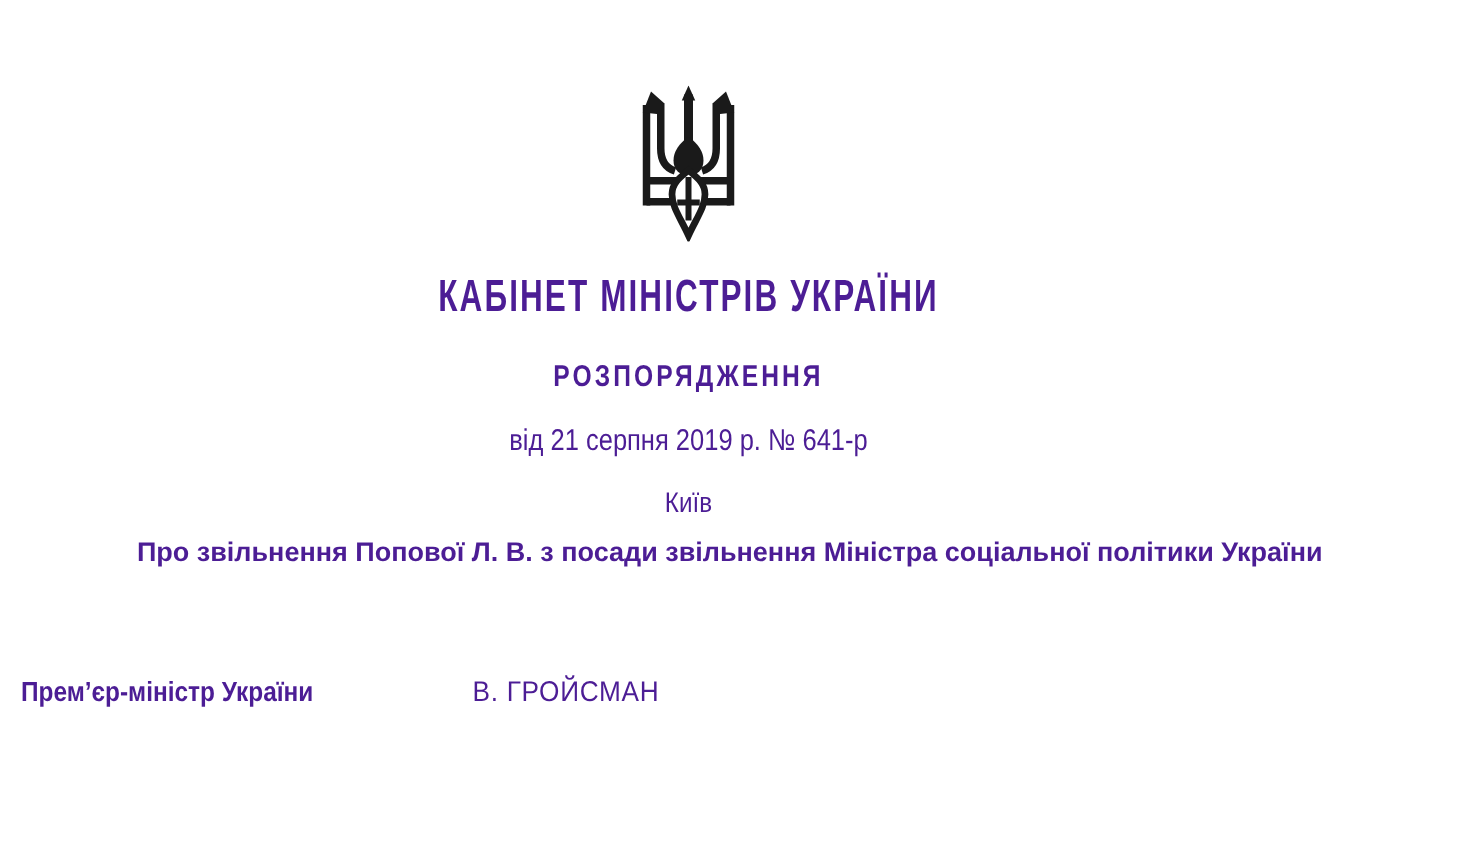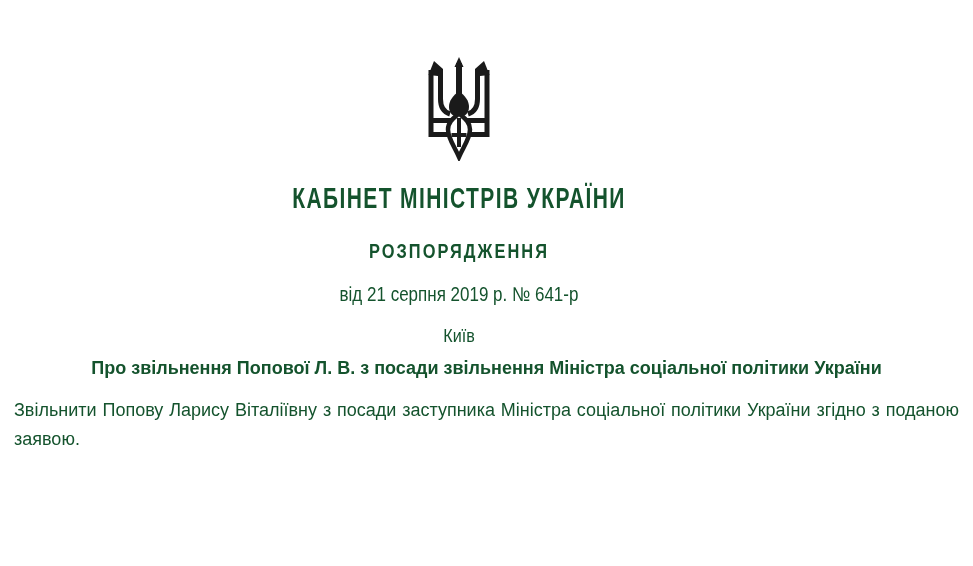--- a/index.html
+++ b/index.html
@@ -7,21 +7,21 @@
     padding: 0;
     background: #ffffff;
   }
   .page {
     position: relative;
     width: 973px;
     height: 566px;
     background: #ffffff;
     overflow: hidden;
     font-family: "Liberation Sans", sans-serif;
-    color: #14532d;
+    color: #4c1d95;
   }
   .letterhead {
     margin-left: 14px;
     width: 890px;
     text-align: center;
   }
   .emblem {
     display: block;
     margin: 57px auto 0 auto;
   }
@@ -137,16 +137,19 @@
 
     <div class="doc-type">РОЗПОРЯДЖЕННЯ</div>
 
     <div class="date-line">від 21 серпня 2019 р. № 641-р</div>
 
     <div class="city-line">Київ</div>
   </div>
 
   <div class="doc-title">Про звільнення Попової Л. В. з посади звільнення Міністра соціальної політики України</div>
 
-  <p class="doc-body">Звільнити Попову Ларису Віталіївну з посади заступника Міністра соціальної політики України згідно з поданою заявою.</p>
 
+  <div class="signature-row">
+    <div class="sig-position">Прем’єр-міністр України</div>
+    <div class="sig-name">В. ГРОЙСМАН</div>
+  </div>
 
 </div>
 
 </body></html>

